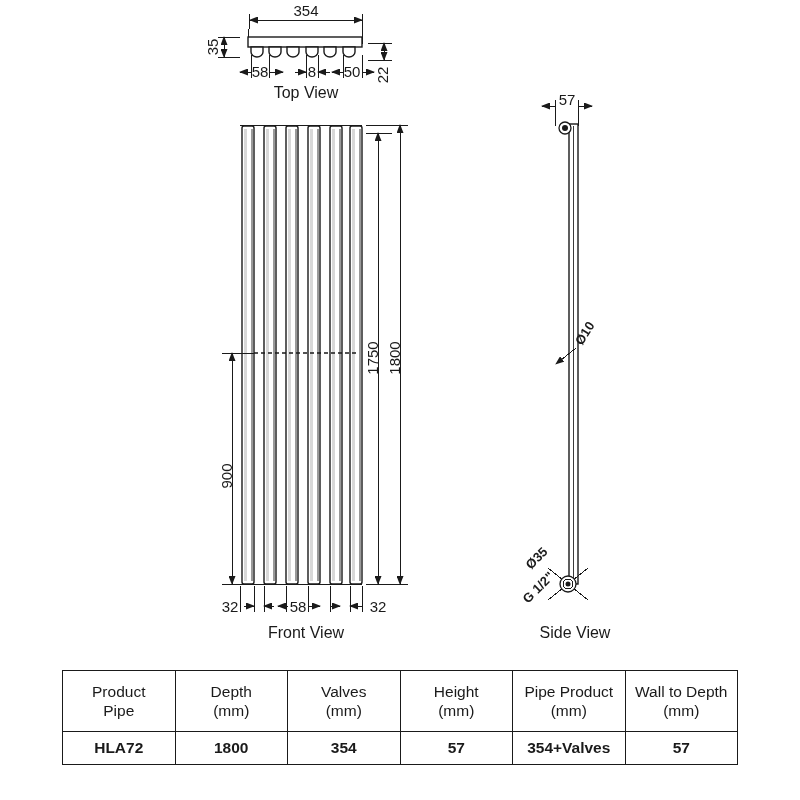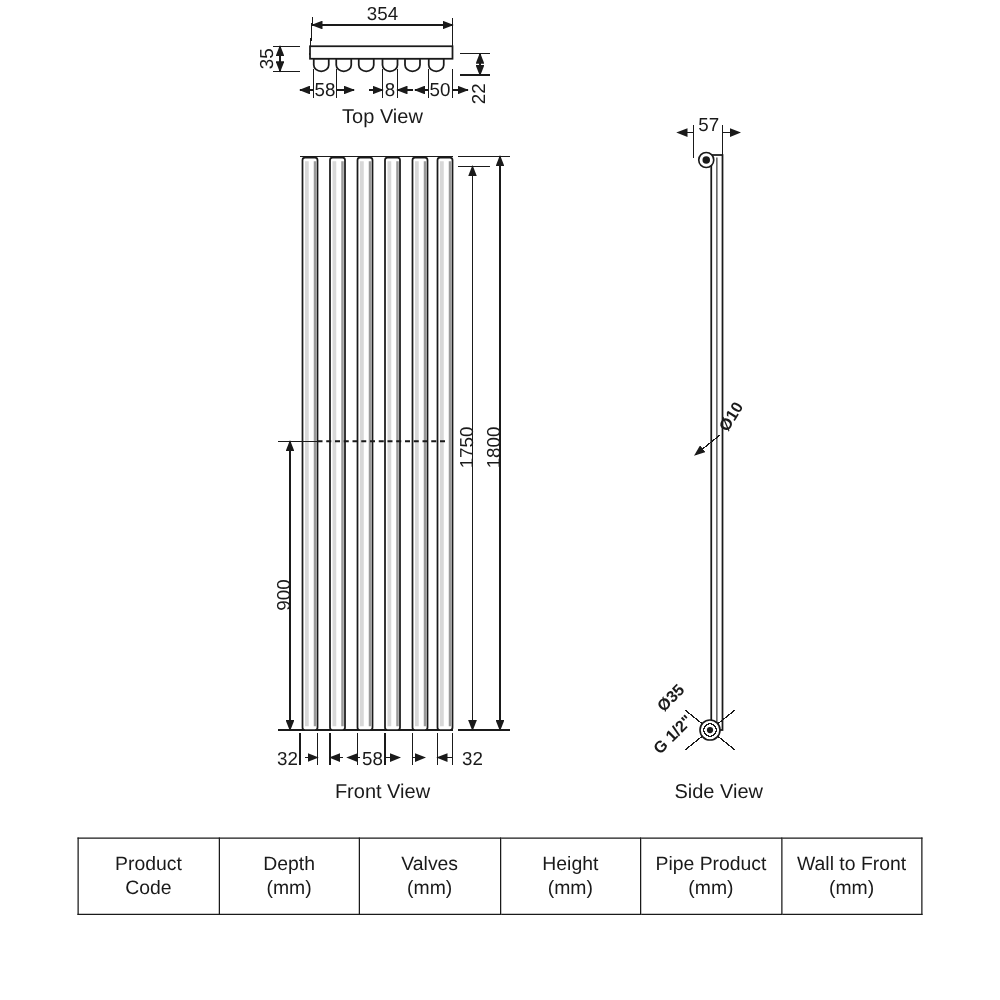--- a/index.html
+++ b/index.html
@@ -288,40 +288,48 @@
       <text class="dimtext" x="567" y="105" text-anchor="middle">57</text>
     </g>
   </svg>
 
   <div id="spec-table-wrap">
     <table class="spec">
       <tbody>
         <tr class="header-row">
           <td>
             <span class="hdr-l1">Product</span>
-            <span class="hdr-l2">Code</span>
+            <span class="hdr-l2">Pipe</span>
           </td>
           <td>
             <span class="hdr-l1">Depth</span>
             <span class="hdr-l2">(mm)</span>
           </td>
           <td>
             <span class="hdr-l1">Valves</span>
             <span class="hdr-l2">(mm)</span>
           </td>
           <td>
             <span class="hdr-l1">Height</span>
             <span class="hdr-l2">(mm)</span>
           </td>
           <td>
             <span class="hdr-l1">Pipe Product</span>
             <span class="hdr-l2">(mm)</span>
           </td>
           <td>
-            <span class="hdr-l1">Wall to Front</span>
-            <span class="hdr-l2">(mm)</span>
-          </td>
+            <span class="hdr-l1">Wall to Depth</span>
+            <span class="hdr-l2">(mm)</span>
+          </td>
+        </tr>
+        <tr class="value-row">
+          <td>HLA72</td>
+          <td>1800</td>
+          <td>354</td>
+          <td>57</td>
+          <td>354+Valves</td>
+          <td>57</td>
         </tr>
       </tbody>
     </table>
   </div>
 
 </div>
 
 </body></html>

